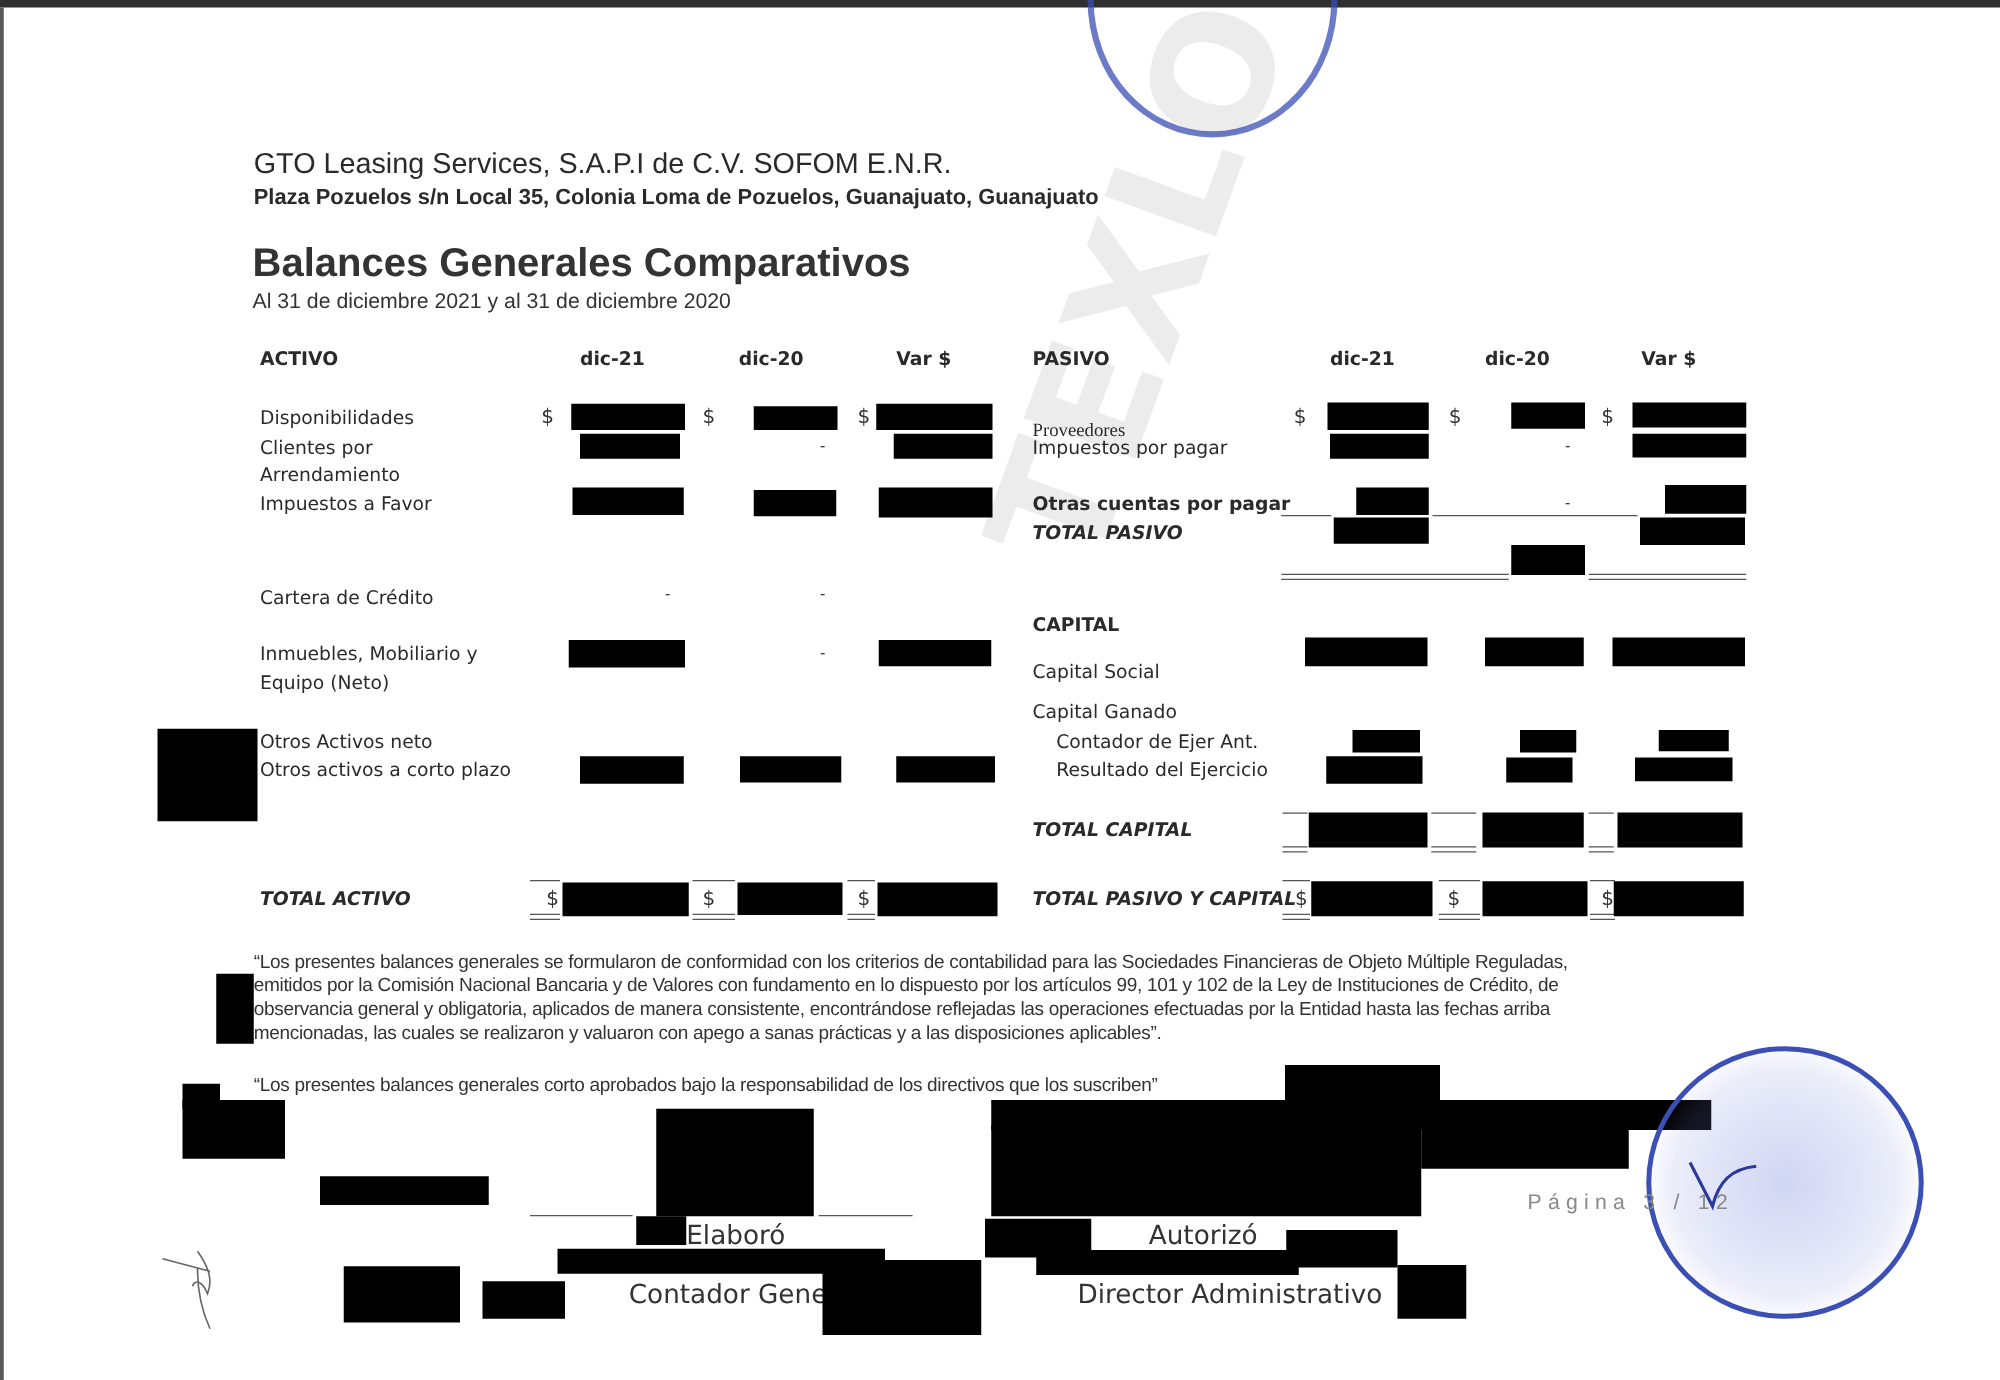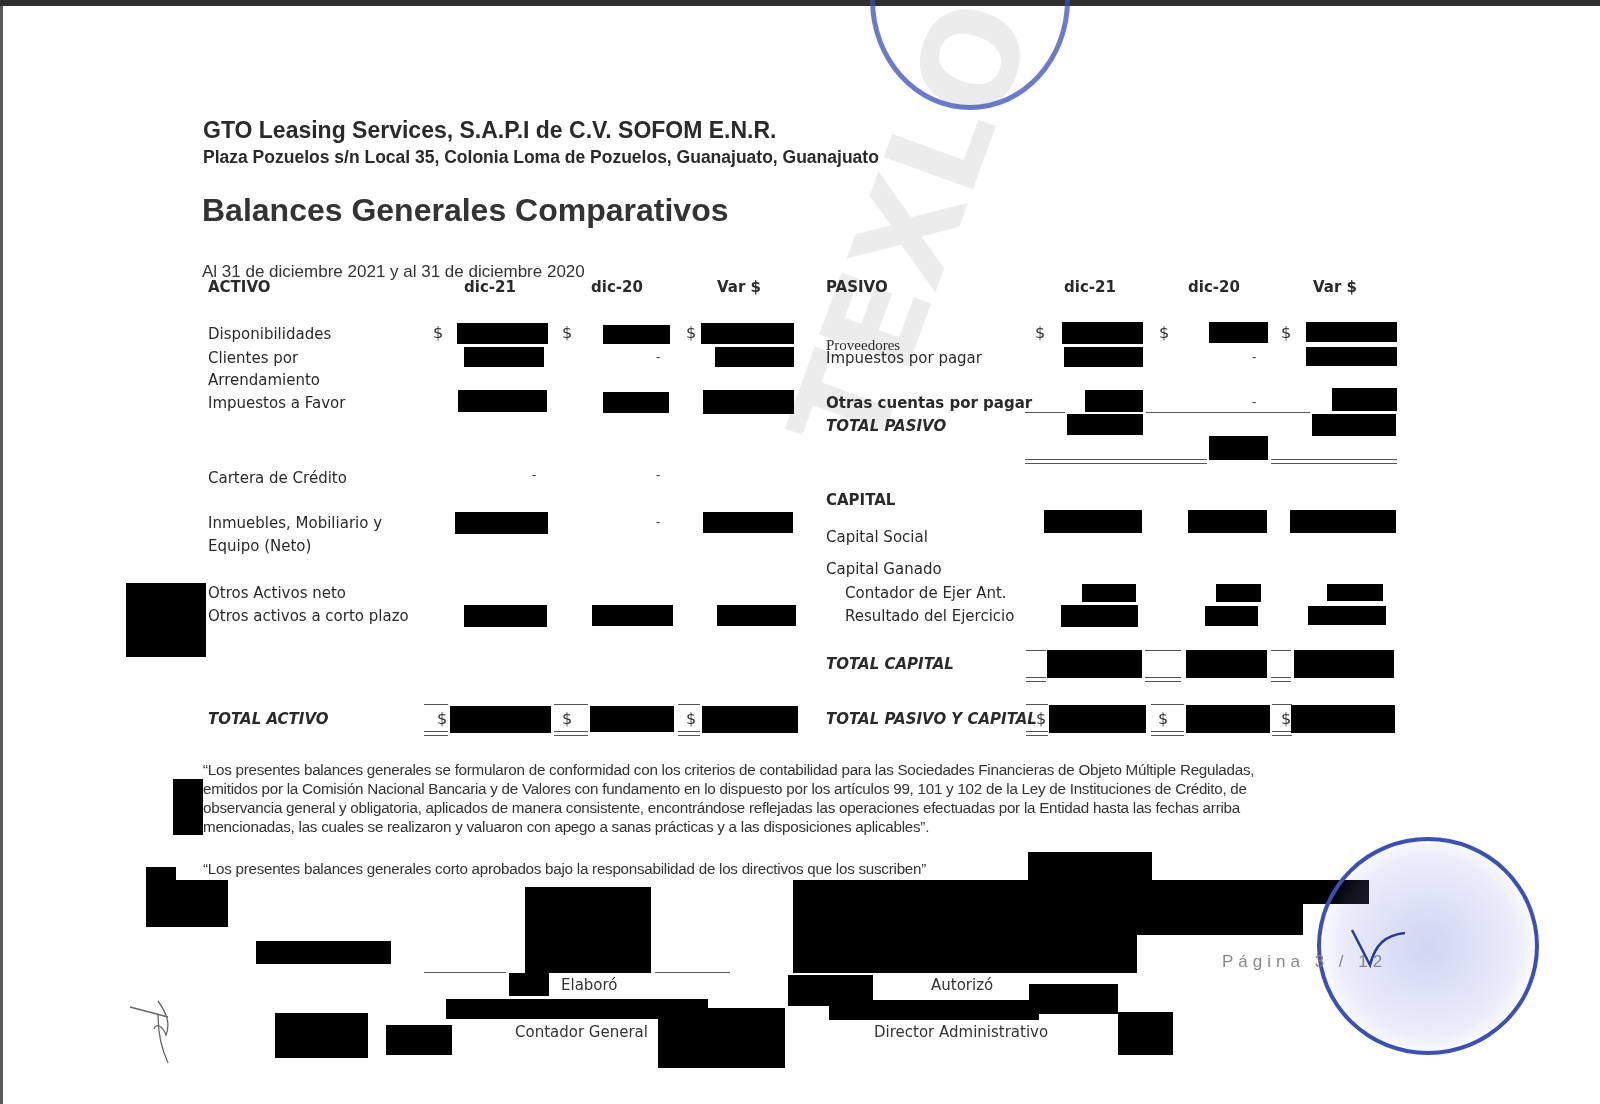--- a/index.html
+++ b/index.html
@@ -3,34 +3,34 @@
 <meta charset="utf-8">
 <style>
   html, body { margin: 0; padding: 0; }
   body {
     width: 1600px; height: 1104px; position: relative; overflow: hidden;
     background: #ffffff; font-family: "Liberation Sans", sans-serif; color: #222;
   }
   .topbar { position: absolute; left: 0; top: 0; width: 1600px; height: 6px; background: #2f2f2f; }
   .leftedge { position: absolute; left: 0; top: 6px; width: 3px; height: 1098px; background: #5a5a5a; }
   .abs { position: absolute; white-space: nowrap; }
-  .company { left: 203px; top: 117px; font-size: 23px; font-weight: bold; color: #2a2a2a; }
+  .company { left: 203px; top: 117px; font-size: 23px; font-weight: normal; color: #2a2a2a; }
   .address { left: 203px; top: 147px; font-size: 17.5px; font-weight: bold; color: #2a2a2a; }
   .title { left: 202px; top: 192px; font-size: 32px; font-weight: bold; color: #333; }
-  .subtitle { left: 202px; top: 231px; font-size: 17px; color: #333; margin-top: 31px; }
+  .subtitle { left: 202px; top: 231px; font-size: 17px; color: #333; }
   .cal { font-family: "DejaVu Sans", sans-serif; font-size: 15px; color: #2a2a2a; }
   .hdr { font-weight: bold; font-size: 15px; }
   .ital { font-style: italic; font-weight: bold; }
   .red { position: absolute; background: #000; }
   .dash { position: absolute; font-size: 13px; color: #333; }
   .dollar { position: absolute; font-size: 16px; color: #333; font-family: "DejaVu Sans", sans-serif; }
   .line { position: absolute; height: 1px; background: #555; }
   .dline { position: absolute; height: 3px; border-top: 1px solid #555; border-bottom: 1px solid #555; }
   .para { position: absolute; left: 203px; font-size: 15.2px; color: #333; line-height: 19.5px; white-space: nowrap; letter-spacing: -0.25px; }
-  .sigtxt { position: absolute; font-family: "DejaVu Sans", sans-serif; font-size: 15px; color: #333; padding-left: 12px; }
+  .sigtxt { position: absolute; font-family: "DejaVu Sans", sans-serif; font-size: 21px; color: #333; }
   .pagina { position: absolute; left: 1222px; top: 952px; font-size: 17px; color: #888; letter-spacing: 5px; }
   .stamp { position: absolute; border-radius: 50%; border: 4px solid #3b4fb5; }
   .watermark { position: absolute; left: 760px; top: 420px; font-size: 130px; font-weight: bold; color: rgba(200,200,200,0.35); transform: rotate(-70deg); transform-origin: left top; font-family: "DejaVu Sans", sans-serif; }
 </style>
 </head>
 <body>
 
 <div class="topbar"></div>
 <div class="leftedge"></div>
 

